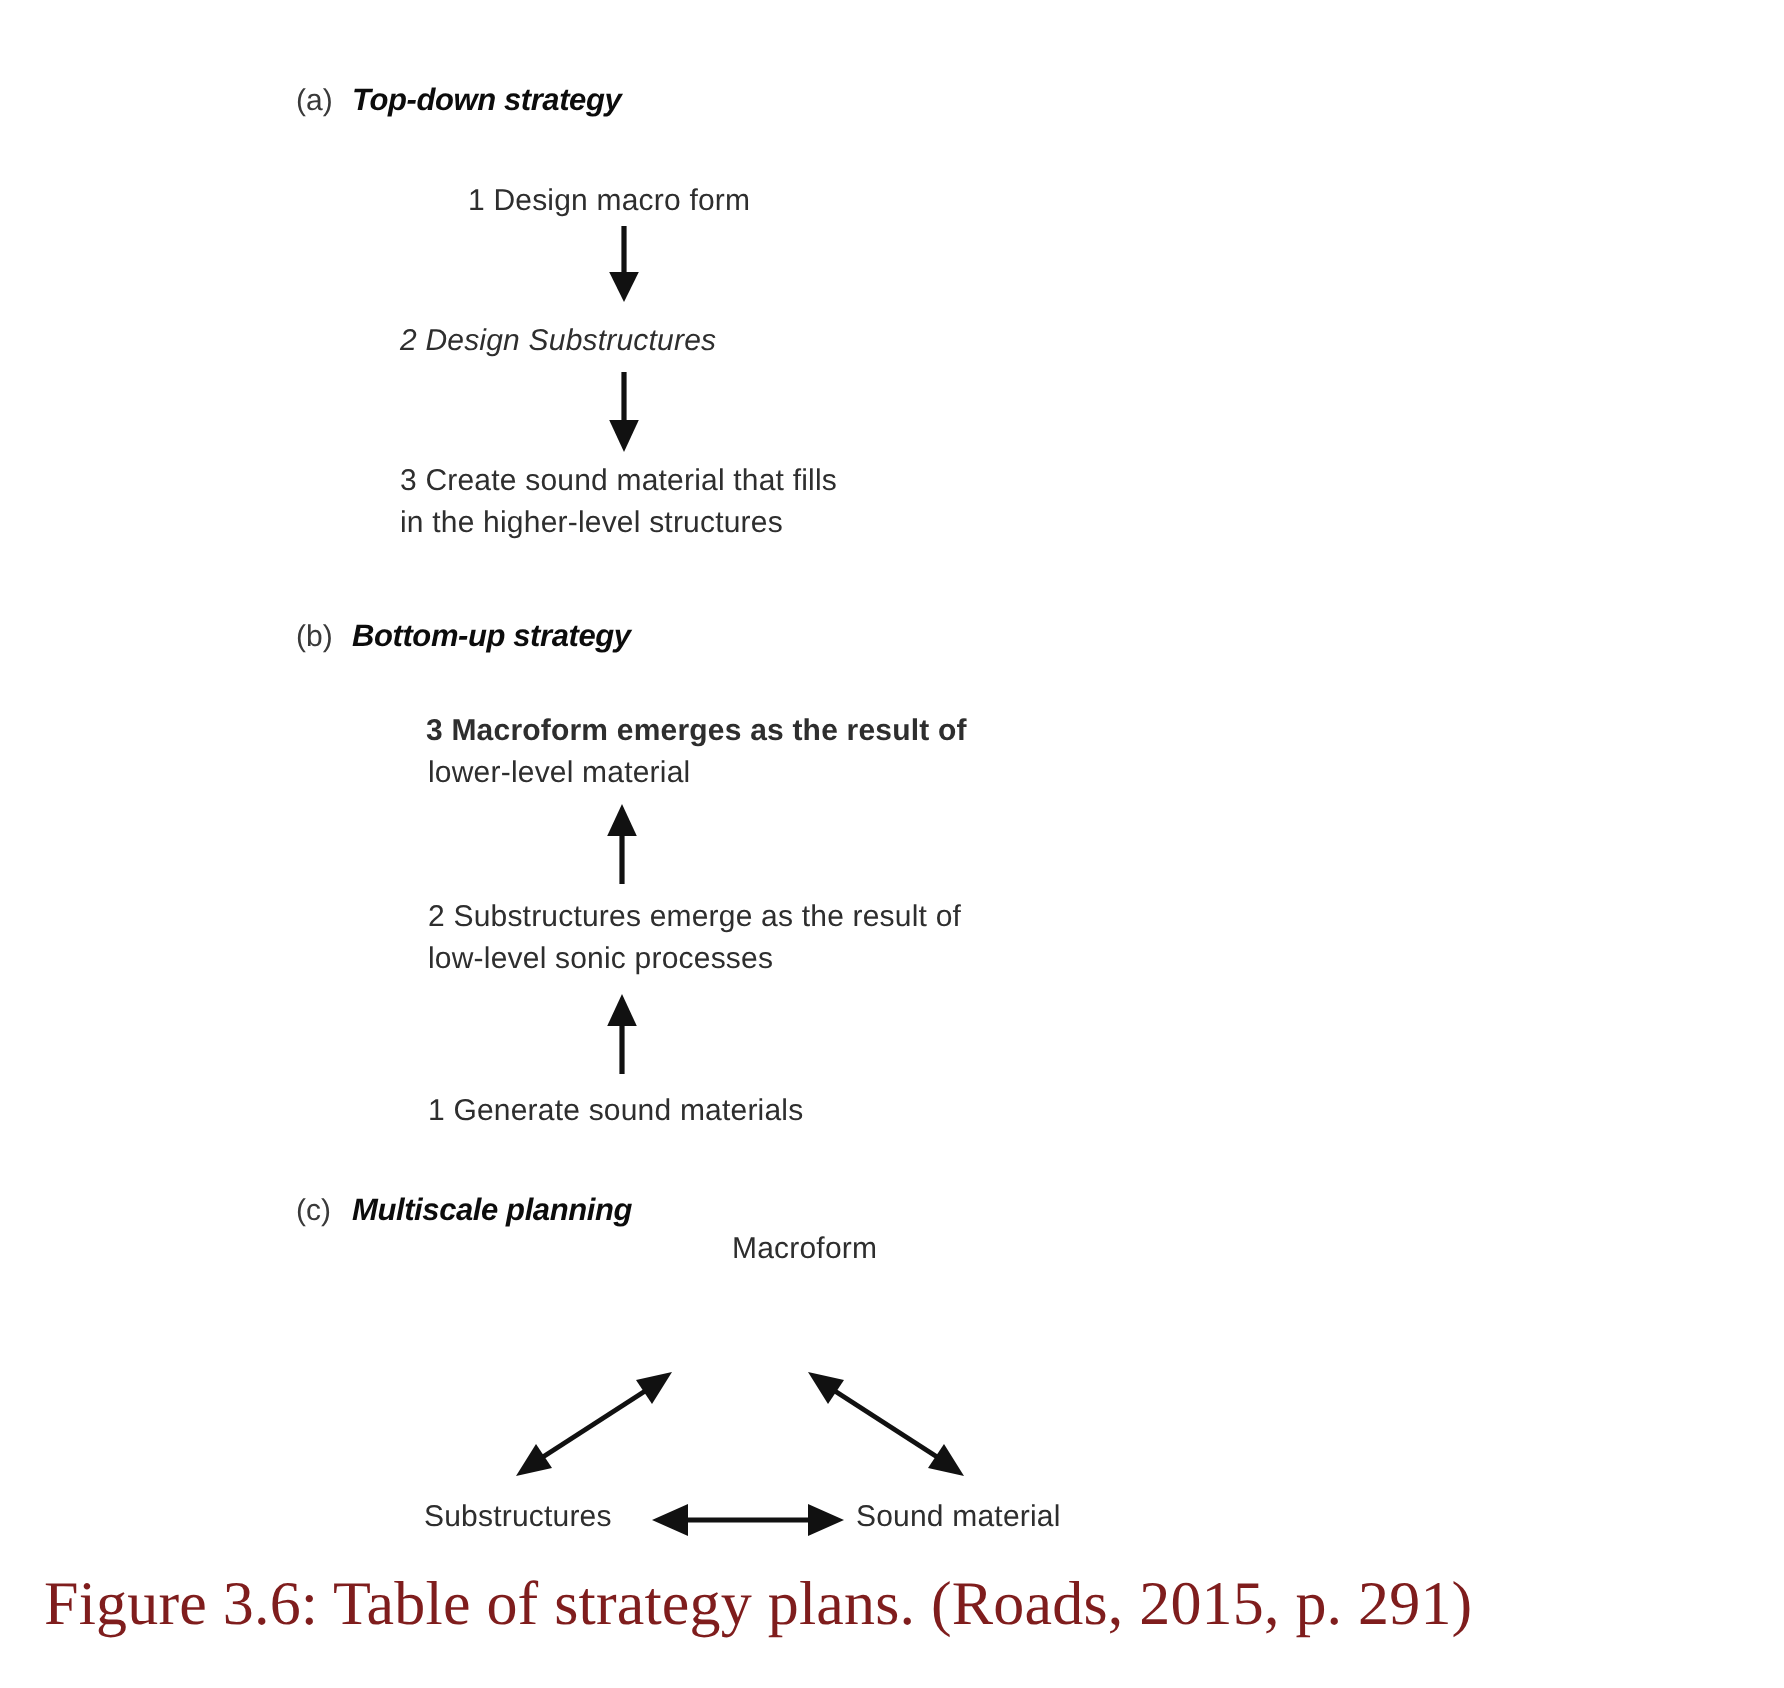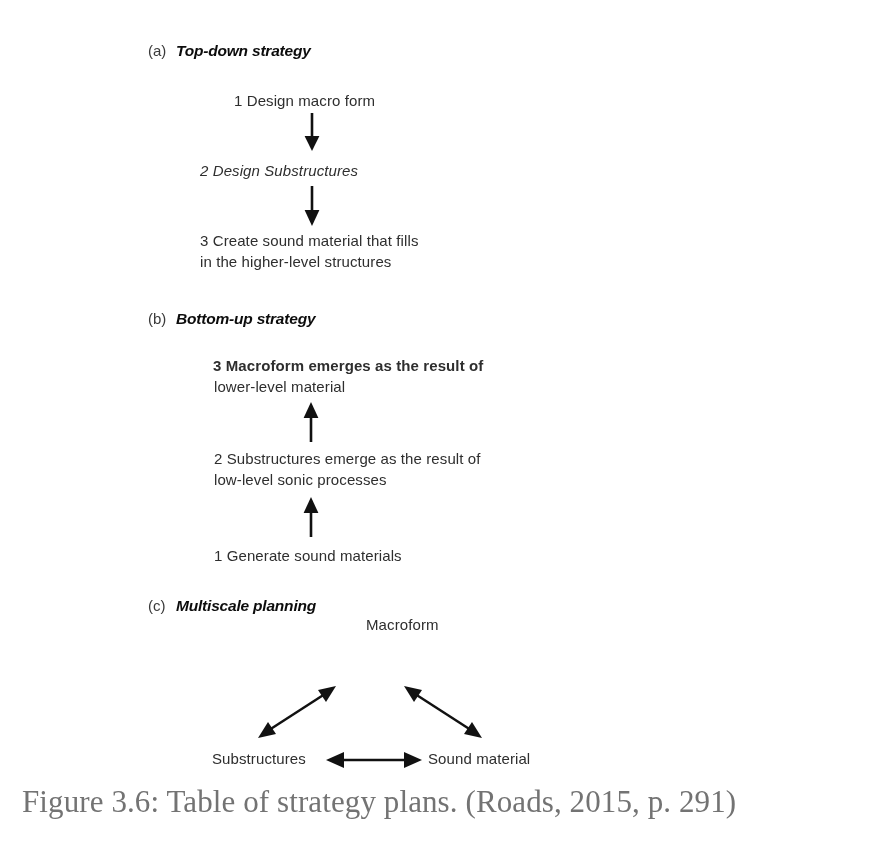--- a/index.html
+++ b/index.html
@@ -69,21 +69,21 @@
 
   
   .caption {
     position: absolute;
     left: 22px;
     top: 784px;
     width: 860px;
     font-family: "Liberation Serif", serif;
     font-size: 31px;
     font-weight: 400;
-    color: #737373;
+    color: #7f1d1d;
     letter-spacing: 0.1px;
     white-space: pre;
   }
 </style>
 </head>
 <body>
 
 <div class="figure">
 
   <div class="abs section-label" style="left:148px; top:42px;">(a)</div>

